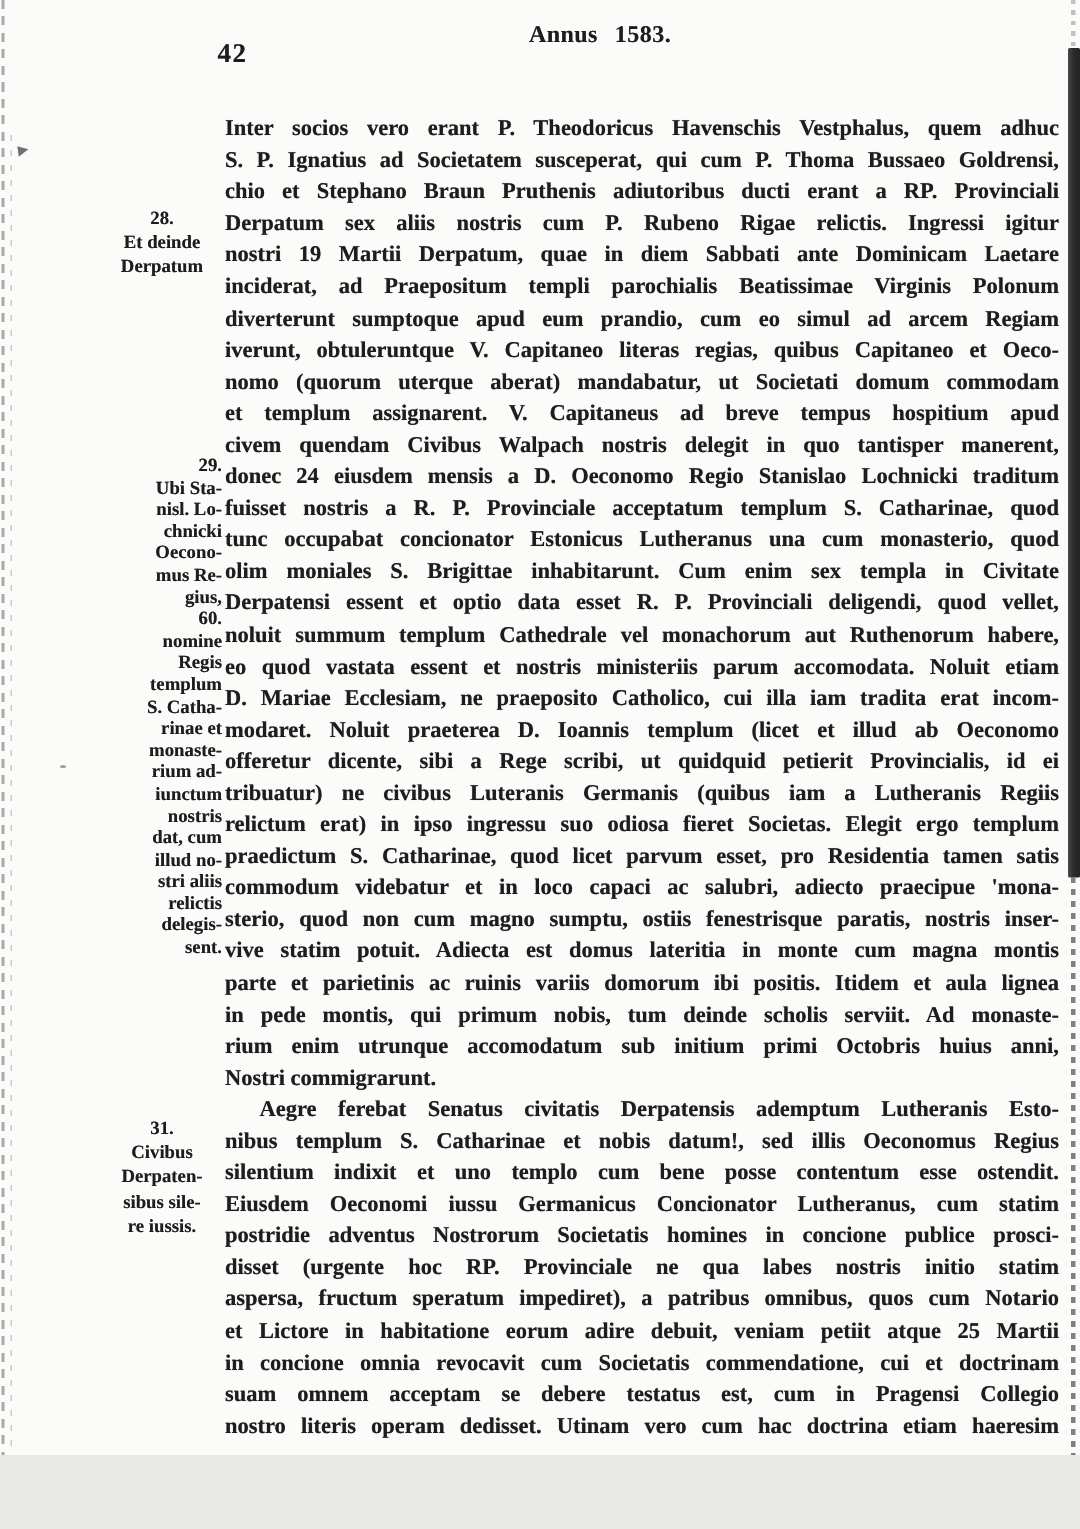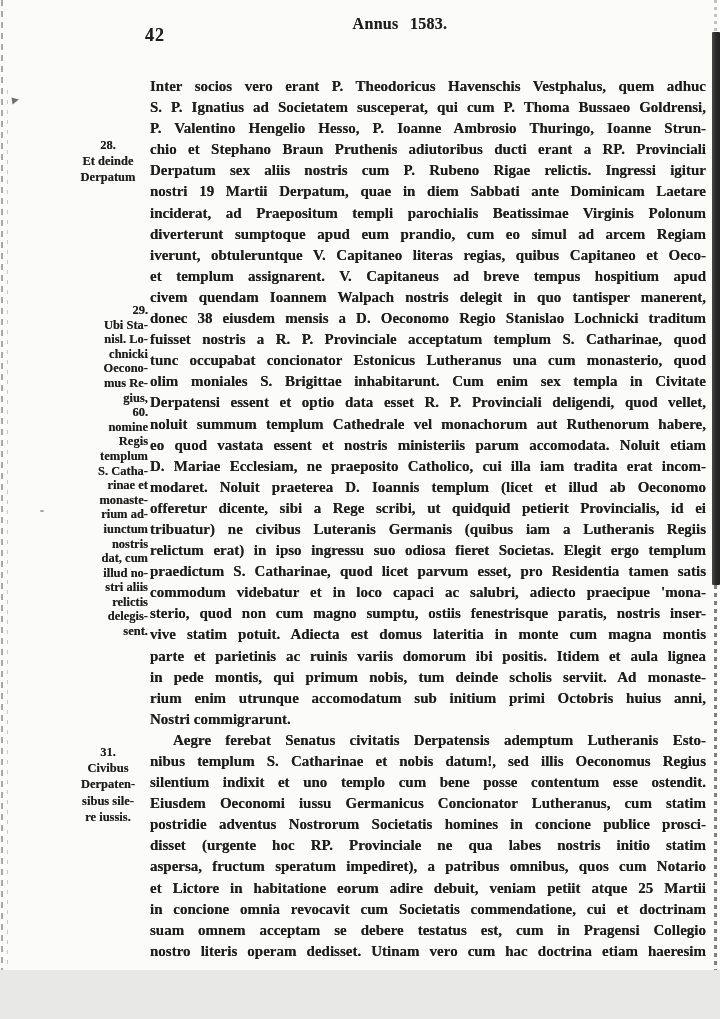--- a/index.html
+++ b/index.html
@@ -133,30 +133,30 @@
         <span class="mline">Civibus</span>
         <span class="mline">Derpaten-</span>
         <span class="mline">sibus sile-</span>
         <span class="mline">re iussis.</span>
       </div>
     </div>
 
   <div class="body-text" id="body-text">
       <div class="line">Inter socios vero erant P. Theodoricus Havenschis Vestphalus, quem adhuc</div>
       <div class="line">S. P. Ignatius ad Societatem susceperat, qui cum P. Thoma Bussaeo Goldrensi,</div>
-      <div class="line">P. Valentino Hengelio Hesso, P. Ioanne Ambrosio Thuringo, Ioanne Strun-</div>
       <div class="line">chio et Stephano Braun Pruthenis adiutoribus ducti erant a RP. Provinciali</div>
       <div class="line">Derpatum sex aliis nostris cum P. Rubeno Rigae relictis. Ingressi igitur</div>
       <div class="line">nostri 19 Martii Derpatum, quae in diem Sabbati ante Dominicam Laetare</div>
       <div class="line">inciderat, ad Praepositum templi parochialis Beatissimae Virginis Polonum</div>
       <div class="line">diverterunt sumptoque apud eum prandio, cum eo simul ad arcem Regiam</div>
       <div class="line">iverunt, obtuleruntque V. Capitaneo literas regias, quibus Capitaneo et Oeco-</div>
+      <div class="line">nomo (quorum uterque aberat) mandabatur, ut Societati domum commodam</div>
       <div class="line">et templum assignarent.  V. Capitaneus ad breve tempus hospitium apud</div>
-      <div class="line">civem quendam Ioannem Walpach nostris delegit in quo tantisper manerent,</div>
-      <div class="line">donec 38 eiusdem mensis a D. Oeconomo Regio Stanislao Lochnicki traditum</div>
+      <div class="line">civem quendam Civibus Walpach nostris delegit in quo tantisper manerent,</div>
+      <div class="line">donec 24 eiusdem mensis a D. Oeconomo Regio Stanislao Lochnicki traditum</div>
       <div class="line">fuisset nostris a R. P. Provinciale acceptatum templum S. Catharinae, quod</div>
       <div class="line">tunc occupabat concionator Estonicus Lutheranus una cum monasterio, quod</div>
       <div class="line">olim moniales S. Brigittae inhabitarunt. Cum enim sex templa in Civitate</div>
       <div class="line">Derpatensi essent et optio data esset R. P. Provinciali deligendi, quod vellet,</div>
       <div class="line">noluit summum templum Cathedrale vel monachorum aut Ruthenorum habere,</div>
       <div class="line">eo quod vastata essent et nostris ministeriis parum accomodata. Noluit etiam</div>
       <div class="line">D. Mariae Ecclesiam, ne praeposito Catholico, cui illa iam tradita erat incom-</div>
       <div class="line">modaret. Noluit praeterea D. Ioannis templum (licet et illud ab Oeconomo</div>
       <div class="line">offeretur dicente, sibi a Rege scribi, ut quidquid petierit Provincialis, id ei</div>
       <div class="line">tribuatur) ne civibus Luteranis Germanis (quibus iam a Lutheranis Regiis</div>

